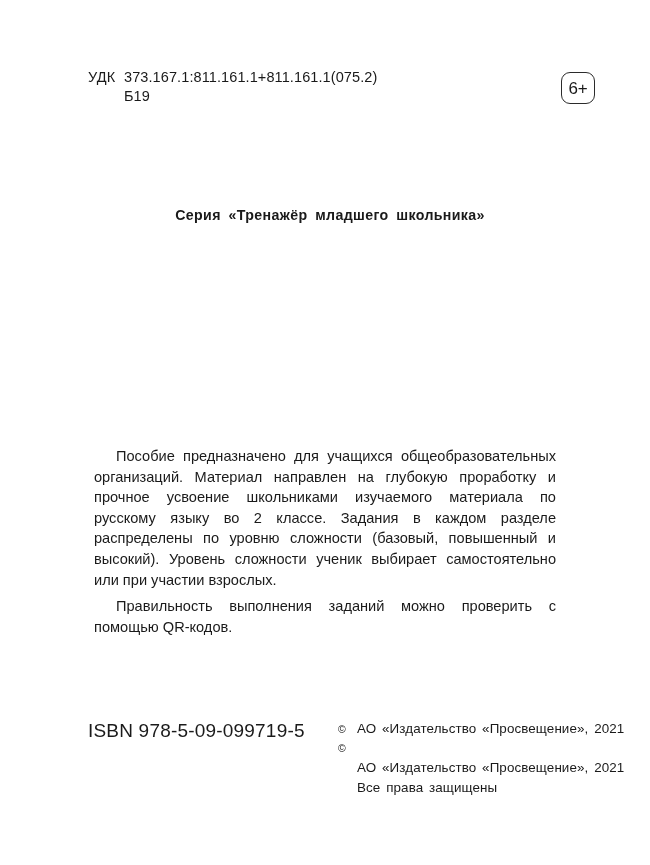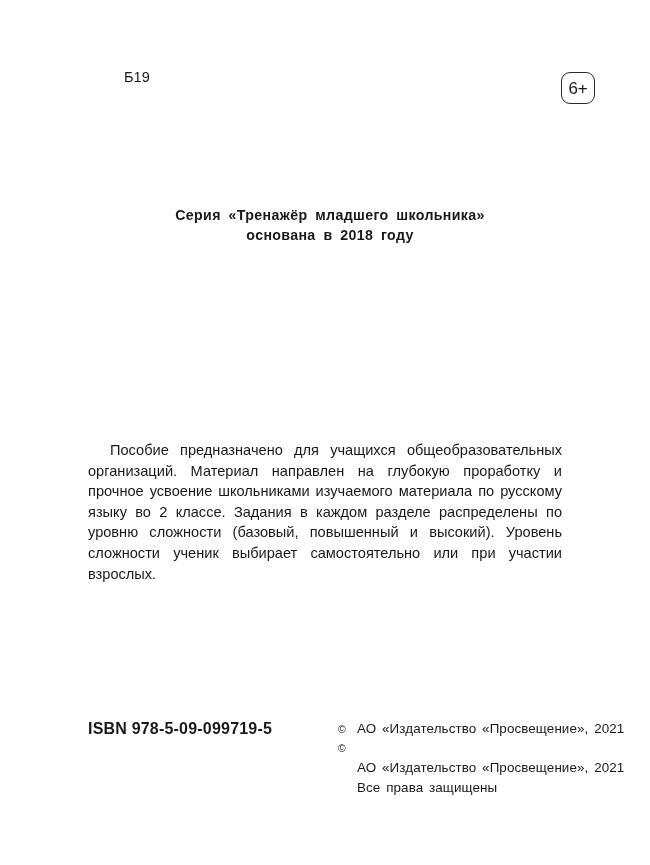--- a/index.html
+++ b/index.html
@@ -81,31 +81,31 @@
     position: absolute;
     left: 88px;
     top: 440px;
     width: 474px;
     font-size: 14.6px;
     line-height: 20.6px;
     text-align: justify;
     text-justify: inter-word;
   }
   .annotation p {
-    margin: 0;
+    margin: 6px;
     text-indent: 22px;
   }
 
   
   .isbn {
     position: absolute;
     left: 88px;
     top: 720px;
-    font-weight: bold;
-    font-size: 16px;
+    font-weight: normal;
+    font-size: 19px;
     letter-spacing: 0.2px;
     white-space: nowrap;
   }
   .copyright {
     position: absolute;
     left: 338px;
     top: 719px;
     font-size: 13.4px;
     line-height: 19.2px;
   }
@@ -125,37 +125,41 @@
   }
   .copy-text {
     word-spacing: 2px;
     letter-spacing: 0.1px;
   }
 </style>
 </head>
 <body style="background: rgb(255, 255, 255); color: rgb(26, 26, 26);">
 
 <div class="classification">
+  <div class="class-row">
+    <span class="class-label">УДК</span>
+    <span class="class-value">373.167.1:811.161.1+811.161.1(075.2)</span>
+  </div>
   <div class="class-row indented">
     <span class="class-label"></span>
     <span class="class-value">Б19</span>
   </div>
 </div>
 
 <div class="age-badge">
   <span>6+</span>
 </div>
 
 <div class="series">
   <div>Серия «Тренажёр младшего школьника»</div>
-  <div>основана в 2018 году</div>
 </div>
 
 <div class="annotation">
   <p>Пособие предназначено для учащихся общеобразовательных организаций. Материал направлен на глубокую проработку и прочное усвоение школьниками изучаемого материала по русскому языку во 2 классе. Задания в каждом разделе распределены по уровню сложности (базовый, повышенный и высокий). Уровень сложности ученик выбирает самостоятельно или при участии взрослых.</p>
+  <p>Правильность выполнения заданий можно проверить с помощью QR-кодов.</p>
 </div>
 
 <div class="isbn">ISBN 978-5-09-099719-5</div>
 
 <div class="copyright">
   <div class="copy-row">
     <span class="copy-mark">©</span>
     <span class="copy-text">АО «Издательство «Просвещение», 2021</span>
   </div>
   <div class="copy-row">

